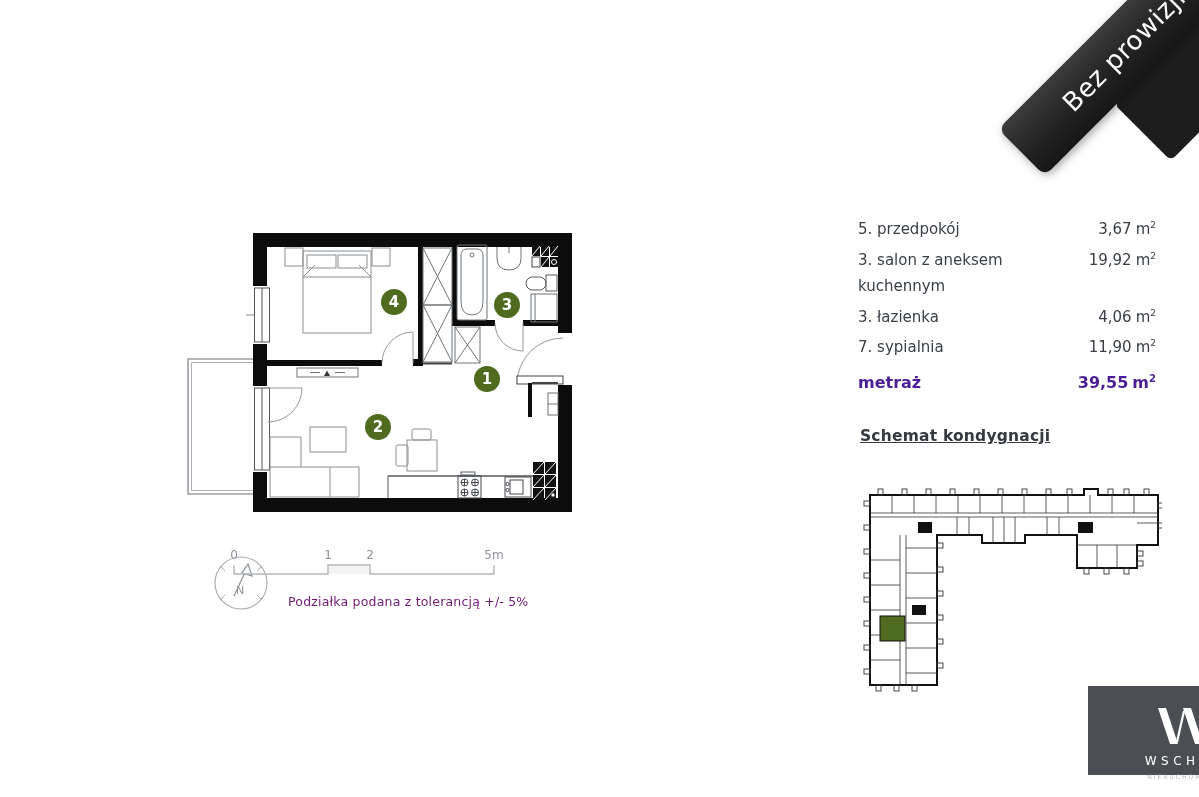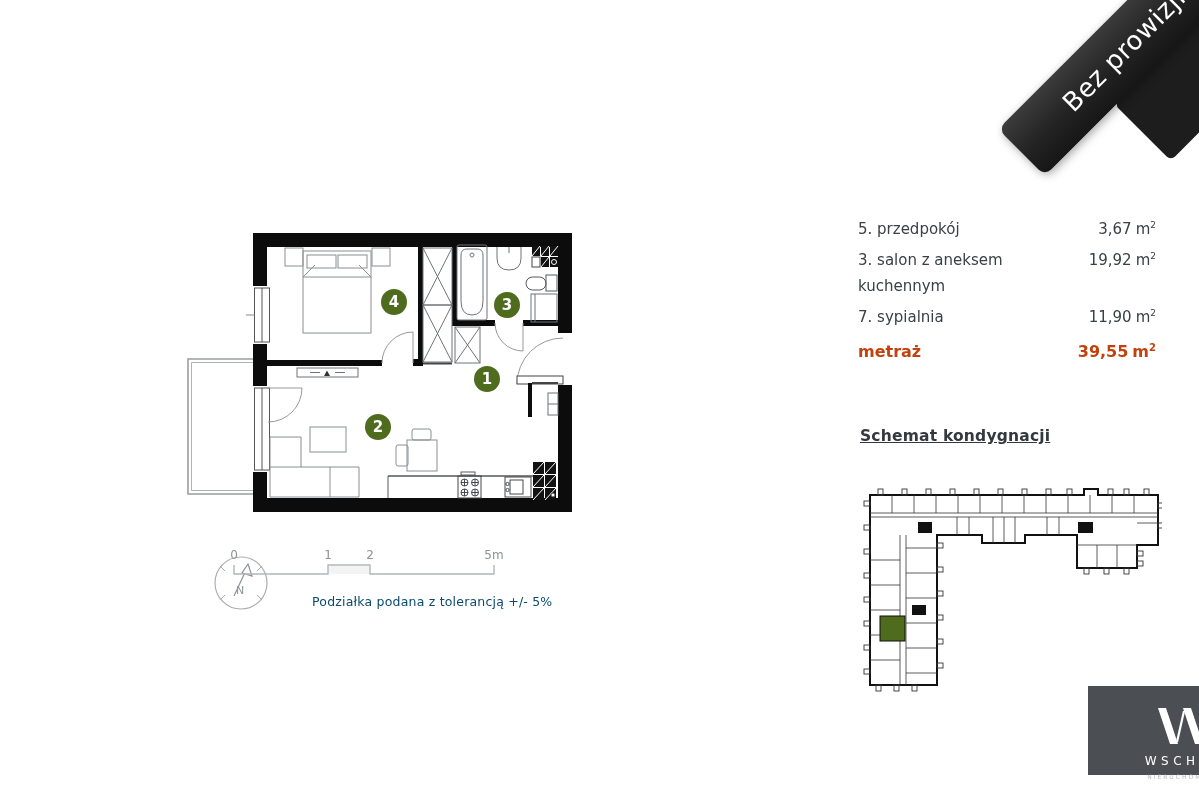--- a/index.html
+++ b/index.html
@@ -20,34 +20,34 @@
     box-shadow:0 3px 10px rgba(0,0,0,.35);
   }
   .ribbon span{color:#fff;font-size:26px;font-weight:500;letter-spacing:.5px;}
   
   .legend{position:absolute;left:858px;top:212px;width:298px;color:#3a4046;}
   .legend-row{display:flex;justify-content:space-between;align-items:baseline;
     font-size:15px;line-height:26.5px;}
   .legend-row .val{white-space:nowrap;}
   .legend-row sup{font-size:9px;}
   .legend-total{display:flex;justify-content:space-between;align-items:baseline;
-    font-size:16px;font-weight:bold;color:#c2410c;margin-top:4px;line-height:28px;}
+    font-size:16px;font-weight:bold;color:#4c1d95;margin-top:4px;line-height:28px;}
   .legend-total sup{font-size:10px;}
   .unit{margin-left:4px;}
   
   .schematic-title{position:absolute;left:860px;top:427px;font-size:15.5px;
     font-weight:600;color:#33393f;letter-spacing:.2px;text-decoration:underline;}
   .schematic{position:absolute;left:862px;top:483px;}
   
   .floorplan{position:absolute;left:180px;top:228px;}
   
   .compass{position:absolute;left:212px;top:550px;}
   .scalebar{position:absolute;left:228px;top:550px;}
   .scale-note{position:absolute;left:288px;top:594px;font-size:12.5px;
-    color:#0c4a6e;letter-spacing:.2px;margin-left:24px;}
+    color:#701a75;letter-spacing:.2px;}
   
   .logo{position:absolute;left:1088px;top:686px;width:111px;height:89px;
     background:#4b4e53;padding-left:40px;}
 </style>
 </head>
 <body>
 
 <div id="page">
 
   <div class="ribbon-tail"></div>
@@ -56,20 +56,24 @@
   </div>
 
   <div class="legend">
     <div class="legend-row">
       <span>5. przedpokój</span>
       <span class="val"><span>3,67</span><span class="unit">m</span><sup>2</sup></span>
     </div>
     <div class="legend-row">
       <span>3. salon z aneksem kuchennym</span>
       <span class="val"><span>19,92</span><span class="unit">m</span><sup>2</sup></span>
+    </div>
+    <div class="legend-row">
+      <span>3. łazienka</span>
+      <span class="val"><span>4,06</span><span class="unit">m</span><sup>2</sup></span>
     </div>
     <div class="legend-row">
       <span>7. sypialnia</span>
       <span class="val"><span>11,90</span><span class="unit">m</span><sup>2</sup></span>
     </div>
     <div class="legend-total">
       <span>metraż</span>
       <span class="val"><span>39,55</span><span class="unit">m</span><sup>2</sup></span>
     </div>
   </div>

